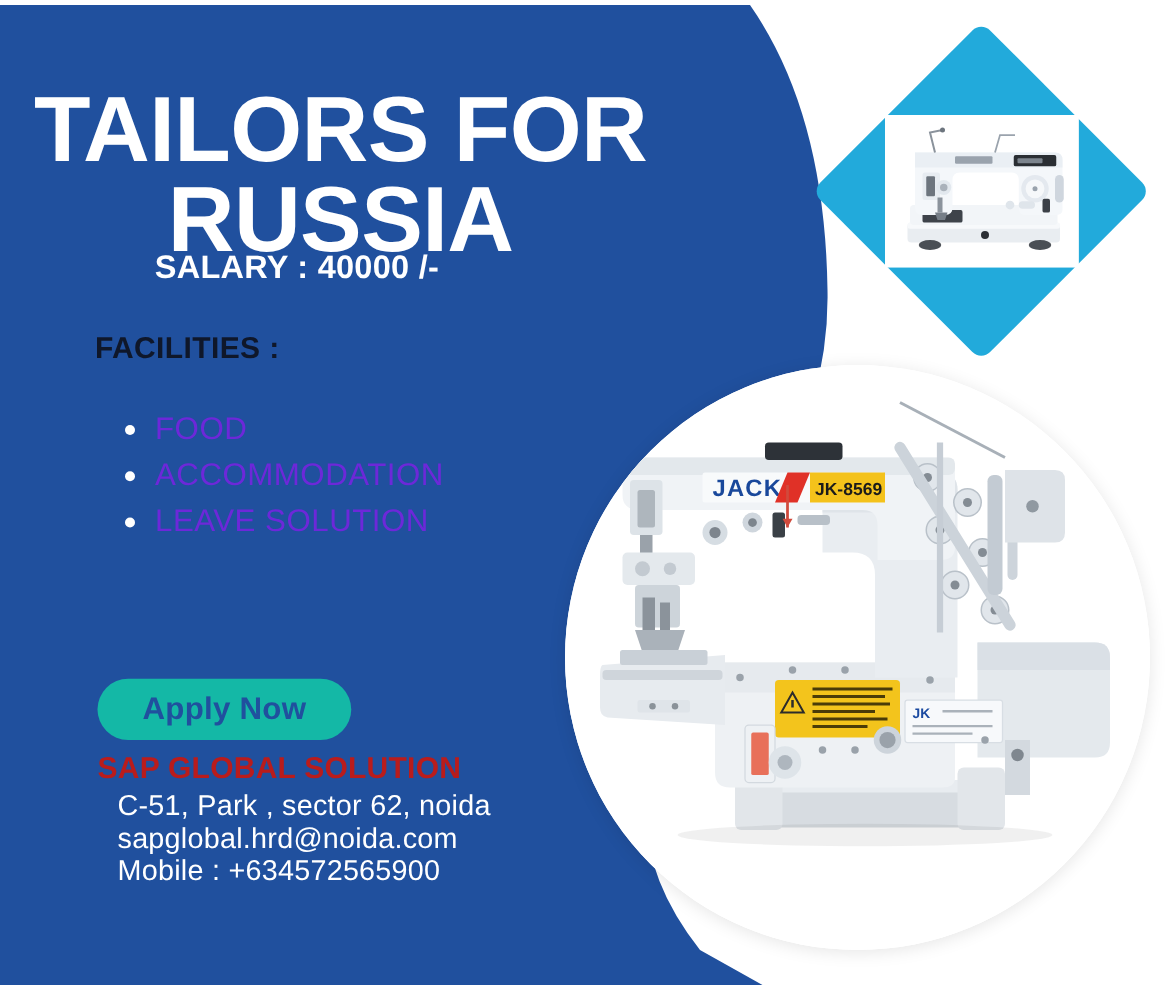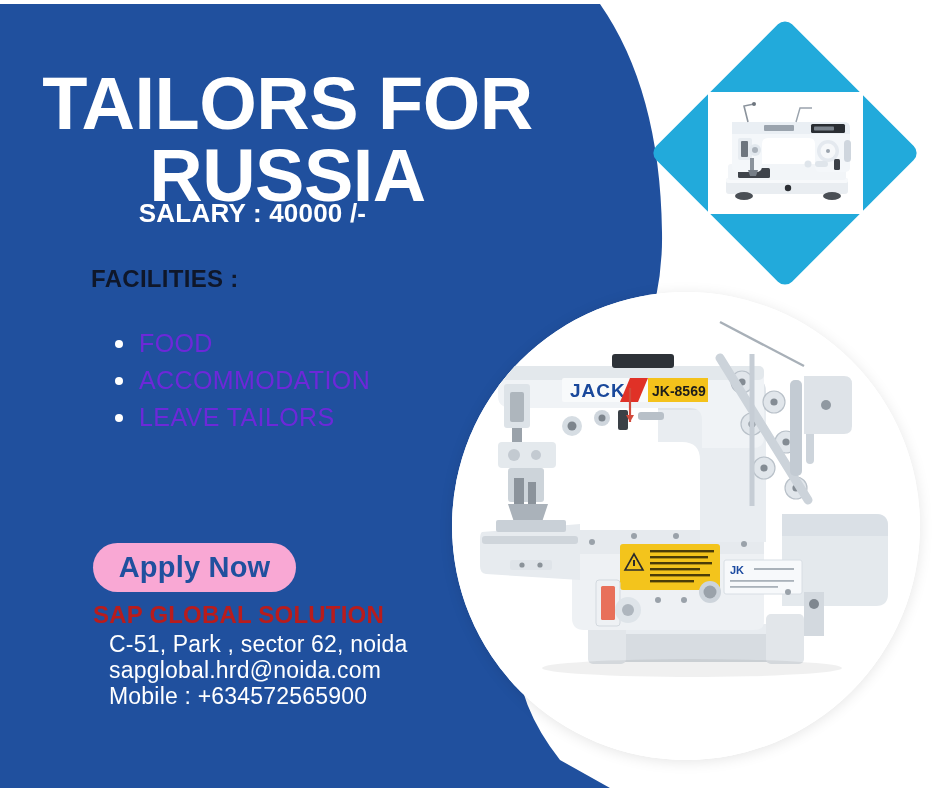--- a/index.html
+++ b/index.html
@@ -72,21 +72,21 @@
     background: #ffffff;
     overflow: hidden;
     box-shadow: 0 2px 14px rgba(0,0,0,0.10);
   }
   .circle-photo svg { display:block; width:100%; height:100%; }
 
   
   .content {
     position: absolute;
     z-index: 3;
-    left: 15px;
+    left: 0;
     top: 0;
     width: 560px;
     height: 788px;
   }
   .headline {
     position: absolute;
     left: 0;
     top: 18px;
     width: 545px;
     text-align: center;
@@ -149,24 +149,24 @@
   }
 
   .apply-btn {
     position: absolute;
     left: 78px;
     top: 543px;
     width: 203px;
     height: 49px;
     border: none;
     border-radius: 26px;
-    background: #f9a8d4;
+    background: #14b8a6;
     color: #20509E;
     font-family: "Liberation Sans", sans-serif;
-    font-size: 29px;
+    font-size: 25px;
     font-weight: 700;
     letter-spacing: 0.2px;
     cursor: pointer;
     padding: 0;
   }
 
   .company {
     position: absolute;
     left: 78px;
     top: 601px;
@@ -379,21 +379,21 @@
       <span class="line2">RUSSIA</span>
     </h1>
 
     <div class="salary">SALARY : 40000 /-</div>
 
     <div class="facilities-title">FACILITIES :</div>
 
     <ul class="facilities-list">
       <li>FOOD</li>
       <li>ACCOMMODATION</li>
-      <li>LEAVE TAILORS</li>
+      <li>LEAVE SOLUTION</li>
     </ul>
 
     <button class="apply-btn">Apply Now</button>
 
     <div class="company">SAP GLOBAL SOLUTION</div>
 
     <div class="contact-lines">
       <div>C-51,  Park , sector 62, noida</div>
       <div>sapglobal.hrd@noida.com</div>
       <div>Mobile : +634572565900</div>

